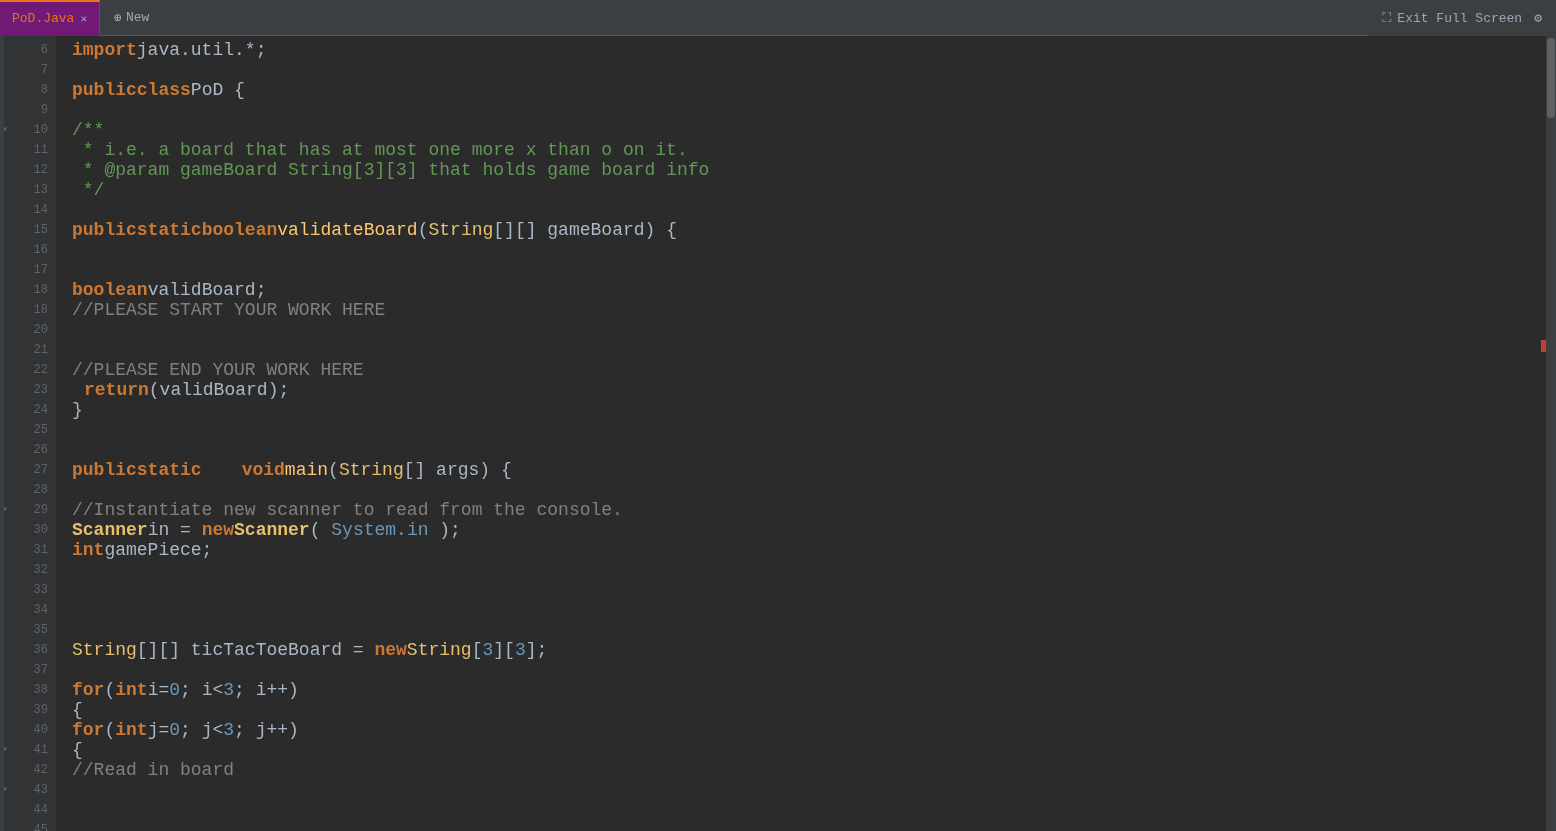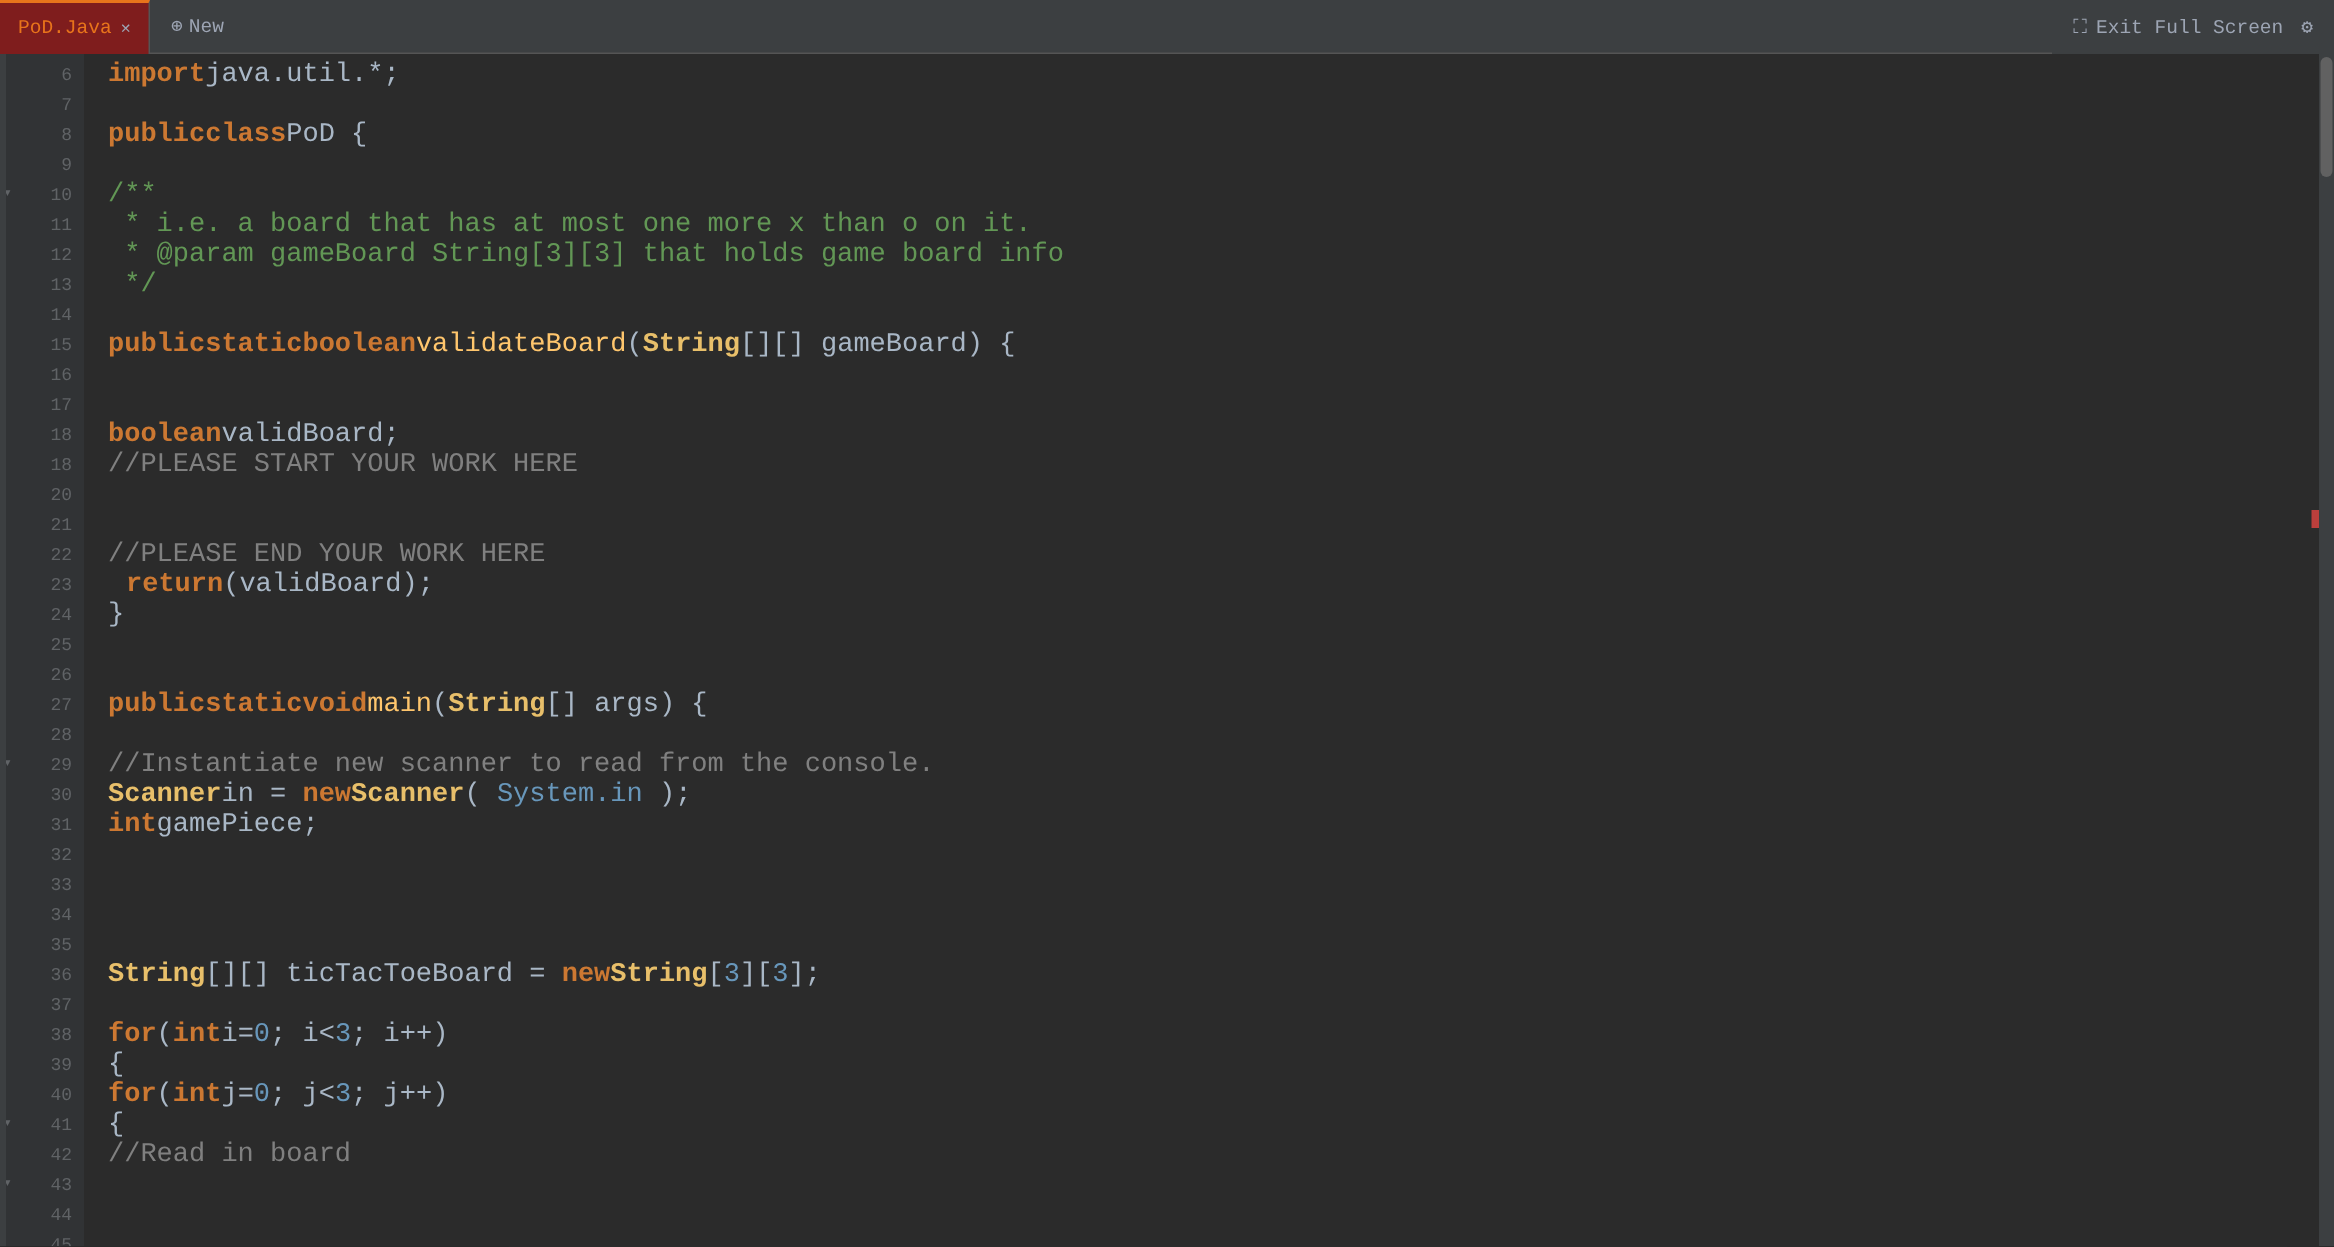--- a/index.html
+++ b/index.html
@@ -34,21 +34,21 @@
       height: 36px;
       padding: 0 12px;
       font-size: 13px;
       cursor: pointer;
       border-right: 1px solid #555;
       gap: 6px;
       white-space: nowrap;
     }
 
     .tab.active {
-      background-color: #7f1d1d;
+      background-color: #701a75;
       border-top: 2px solid #e8741b;
       color: #e8741b;
     }
 
     .tab-close {
       font-size: 11px;
       color: #9da5b4;
       cursor: pointer;
     }
 
@@ -139,27 +139,27 @@
       display: flex;
       align-items: center;
     }
 
     
     .kw-import { color: #cc7832; font-weight: bold; }
     .kw-public { color: #cc7832; font-weight: bold; }
     .kw-class { color: #cc7832; font-weight: bold; }
     .kw-static { color: #cc7832; font-weight: bold; }
     .kw-boolean { color: #cc7832; font-weight: bold; }
-    .kw-void { color: #cc7832; font-weight: bold; }
+    .kw-void { color: #cc7832; font-weight: bold; margin-left: 40px; }
     .kw-int { color: #cc7832; font-weight: bold; }
     .kw-new { color: #cc7832; font-weight: bold; }
     .kw-for { color: #cc7832; font-weight: bold; }
     .kw-return { color: #cc7832; font-weight: bold; margin-left: 12px; }
 
-    .type-string { color: #e8bf6a; font-weight: bold; }
+    .type-string { color: #e8bf6a; font-weight: normal; }
     .type-scanner { color: #e8bf6a; font-weight: bold; }
 
     .func-name { color: #ffc66d; }
 
     .system-in { color: #6897bb; }
 
     .comment { color: #808080; }
     .javadoc { color: #629755; }
 
     .number { color: #6897bb; }

